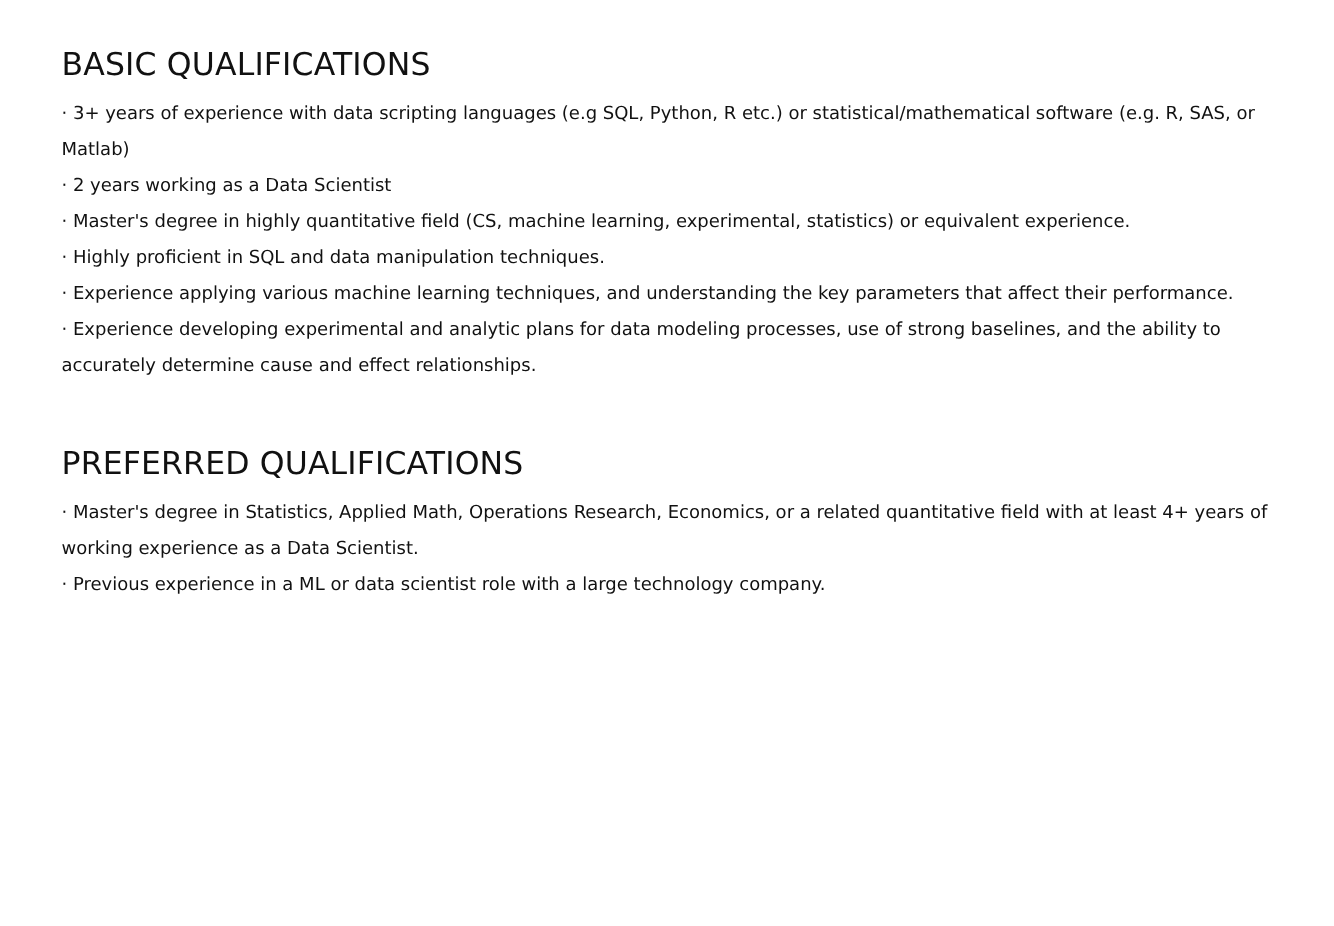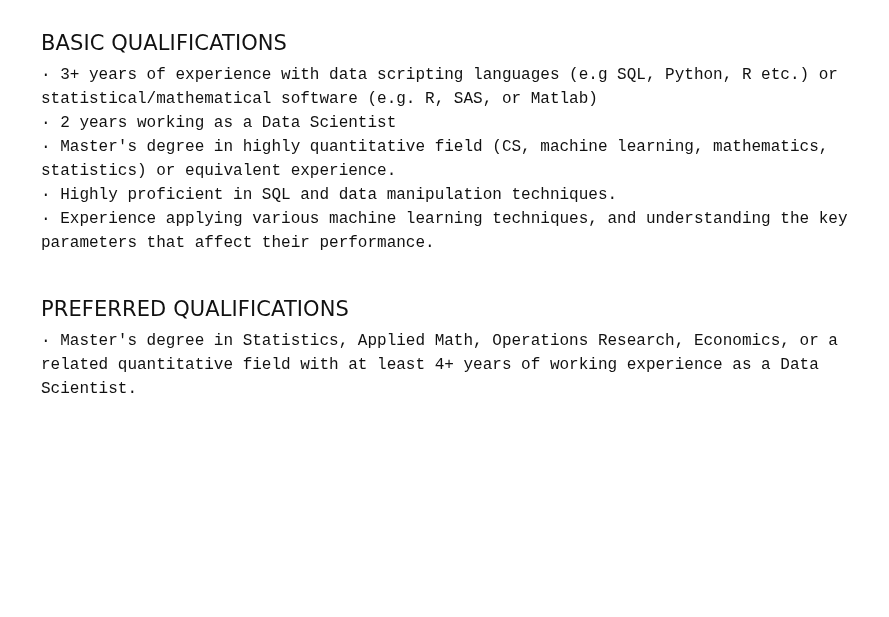--- a/index.html
+++ b/index.html
@@ -23,49 +23,50 @@
   .section-title {
     font-family: "DejaVu Sans", "Liberation Sans", sans-serif;
     font-size: 21px;
     font-weight: normal;
     letter-spacing: 0.1px;
     margin: 0;
     line-height: 30px;
     color: #111111;
   }
   .section-body {
-    font-size: 16px;
+    font-size: 12px;
     line-height: 24px;
     margin: 5px 0 0 0;
     width: 830px;
-    font-family: Liberation Mono, monospace;
   }
   .line {
     display: block;
   }
   .preferred {
     margin-top: 39px;
   }
 </style>
 </head>
 <body>
 
 <div class="page">
 
   <section>
     <h2 class="section-title">BASIC QUALIFICATIONS</h2>
     <div class="section-body">
       <span class="line">· 3+ years of experience with data scripting languages (e.g SQL, Python, R etc.) or statistical/mathematical software (e.g. R, SAS, or Matlab)</span>
       <span class="line">· 2 years working as a Data Scientist</span>
-      <span class="line">· Master's degree in highly quantitative field (CS, machine learning, mathematics, statistics) or equivalent experience.</span>
+      <span class="line">· Master's degree in highly quantitative field (CS, machine learning, experimental, statistics) or equivalent experience.</span>
       <span class="line">· Highly proficient in SQL and data manipulation techniques.</span>
       <span class="line">· Experience applying various machine learning techniques, and understanding the key parameters that affect their performance.</span>
+      <span class="line">· Experience developing experimental and analytic plans for data modeling processes, use of strong baselines, and the ability to accurately determine cause and effect relationships.</span>
     </div>
   </section>
 
   <section class="preferred">
     <h2 class="section-title">PREFERRED QUALIFICATIONS</h2>
     <div class="section-body">
       <span class="line">· Master's degree in Statistics, Applied Math, Operations Research, Economics, or a related quantitative field with at least 4+ years of working experience as a Data Scientist.</span>
+      <span class="line">· Previous experience in a ML or data scientist role with a large technology company.</span>
     </div>
   </section>
 
 </div>
 
 </body></html>

